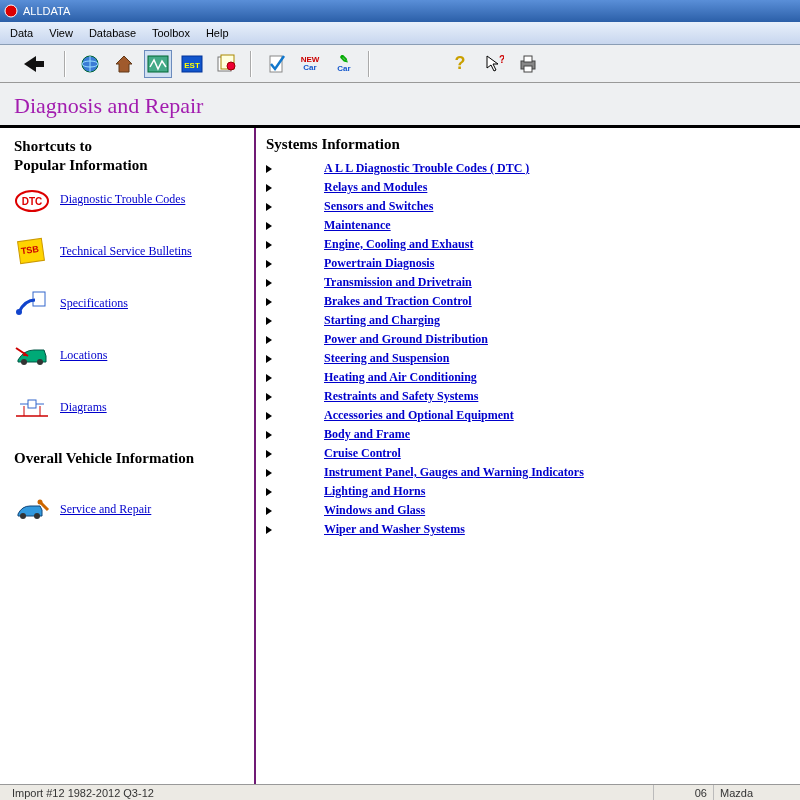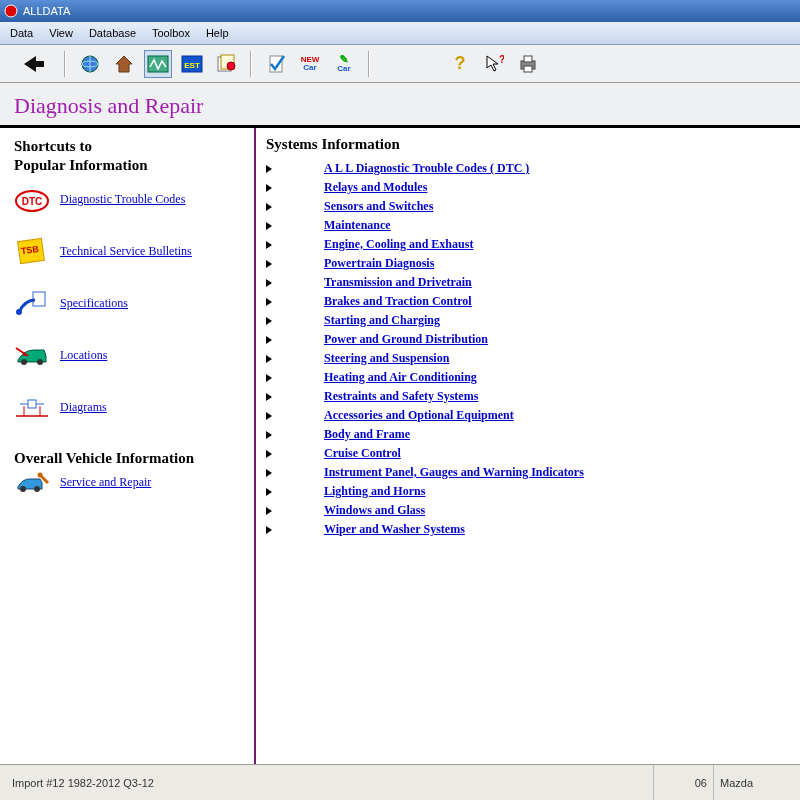--- a/index.html
+++ b/index.html
@@ -54,21 +54,21 @@
 .sidebar {
   width: 256px; padding: 10px 10px 10px 14px;
   border-right: 2px solid #701a75;
 }
 .sidebar h3 {
   font-family: "Times New Roman", serif;
   font-size: 15px; font-weight: bold;
   margin-bottom: 2px;
 }
 .sidebar h3.sub { margin-bottom: 10px; }
-.sidebar h3.oval { margin-top: 28px; margin-bottom: 0; }
+.sidebar h3.oval { margin-top: 28px; margin-bottom: 27px; }
 .shortcut-row {
   display: flex; align-items: center; gap: 10px;
   margin-bottom: 22px;
 }
 .shortcut-row .sicon {
   width: 36px; height: 30px; display: flex; align-items: flex-end; justify-content: center;
   flex-shrink: 0;
 }
 .shortcut-row a {
   color: #0000cc; text-decoration: underline; font-size: 12px;
@@ -91,21 +91,21 @@
   display: inline-block; width: 0; height: 0;
   border-top: 4px solid transparent;
   border-bottom: 4px solid transparent;
   border-left: 6px solid #000;
   margin-right: 5px; flex-shrink: 0;
 }
 .sys-list li a {
   color: #0000cc; text-decoration: underline; font-weight: bold;
 }
 .statusbar {
-  height: 36px; background: #eceae4;
+  height: 16px; background: #eceae4;
   border-top: 1px solid #999;
   display: flex; align-items: center;
   font-size: 11px; color: #333;
   padding: 0 6px;
 }
 .statusbar .seg { padding: 0 6px; border-right: 1px solid #bbb; height: 100%; display: flex; align-items: center; }
 .statusbar .seg:first-child { flex: 1; border-right: 1px solid #bbb; }
 .statusbar .segw { width: 60px; }
 .newcar { font-size: 8px; font-weight: bold; line-height: 8px; text-align: center; }
 </style>

